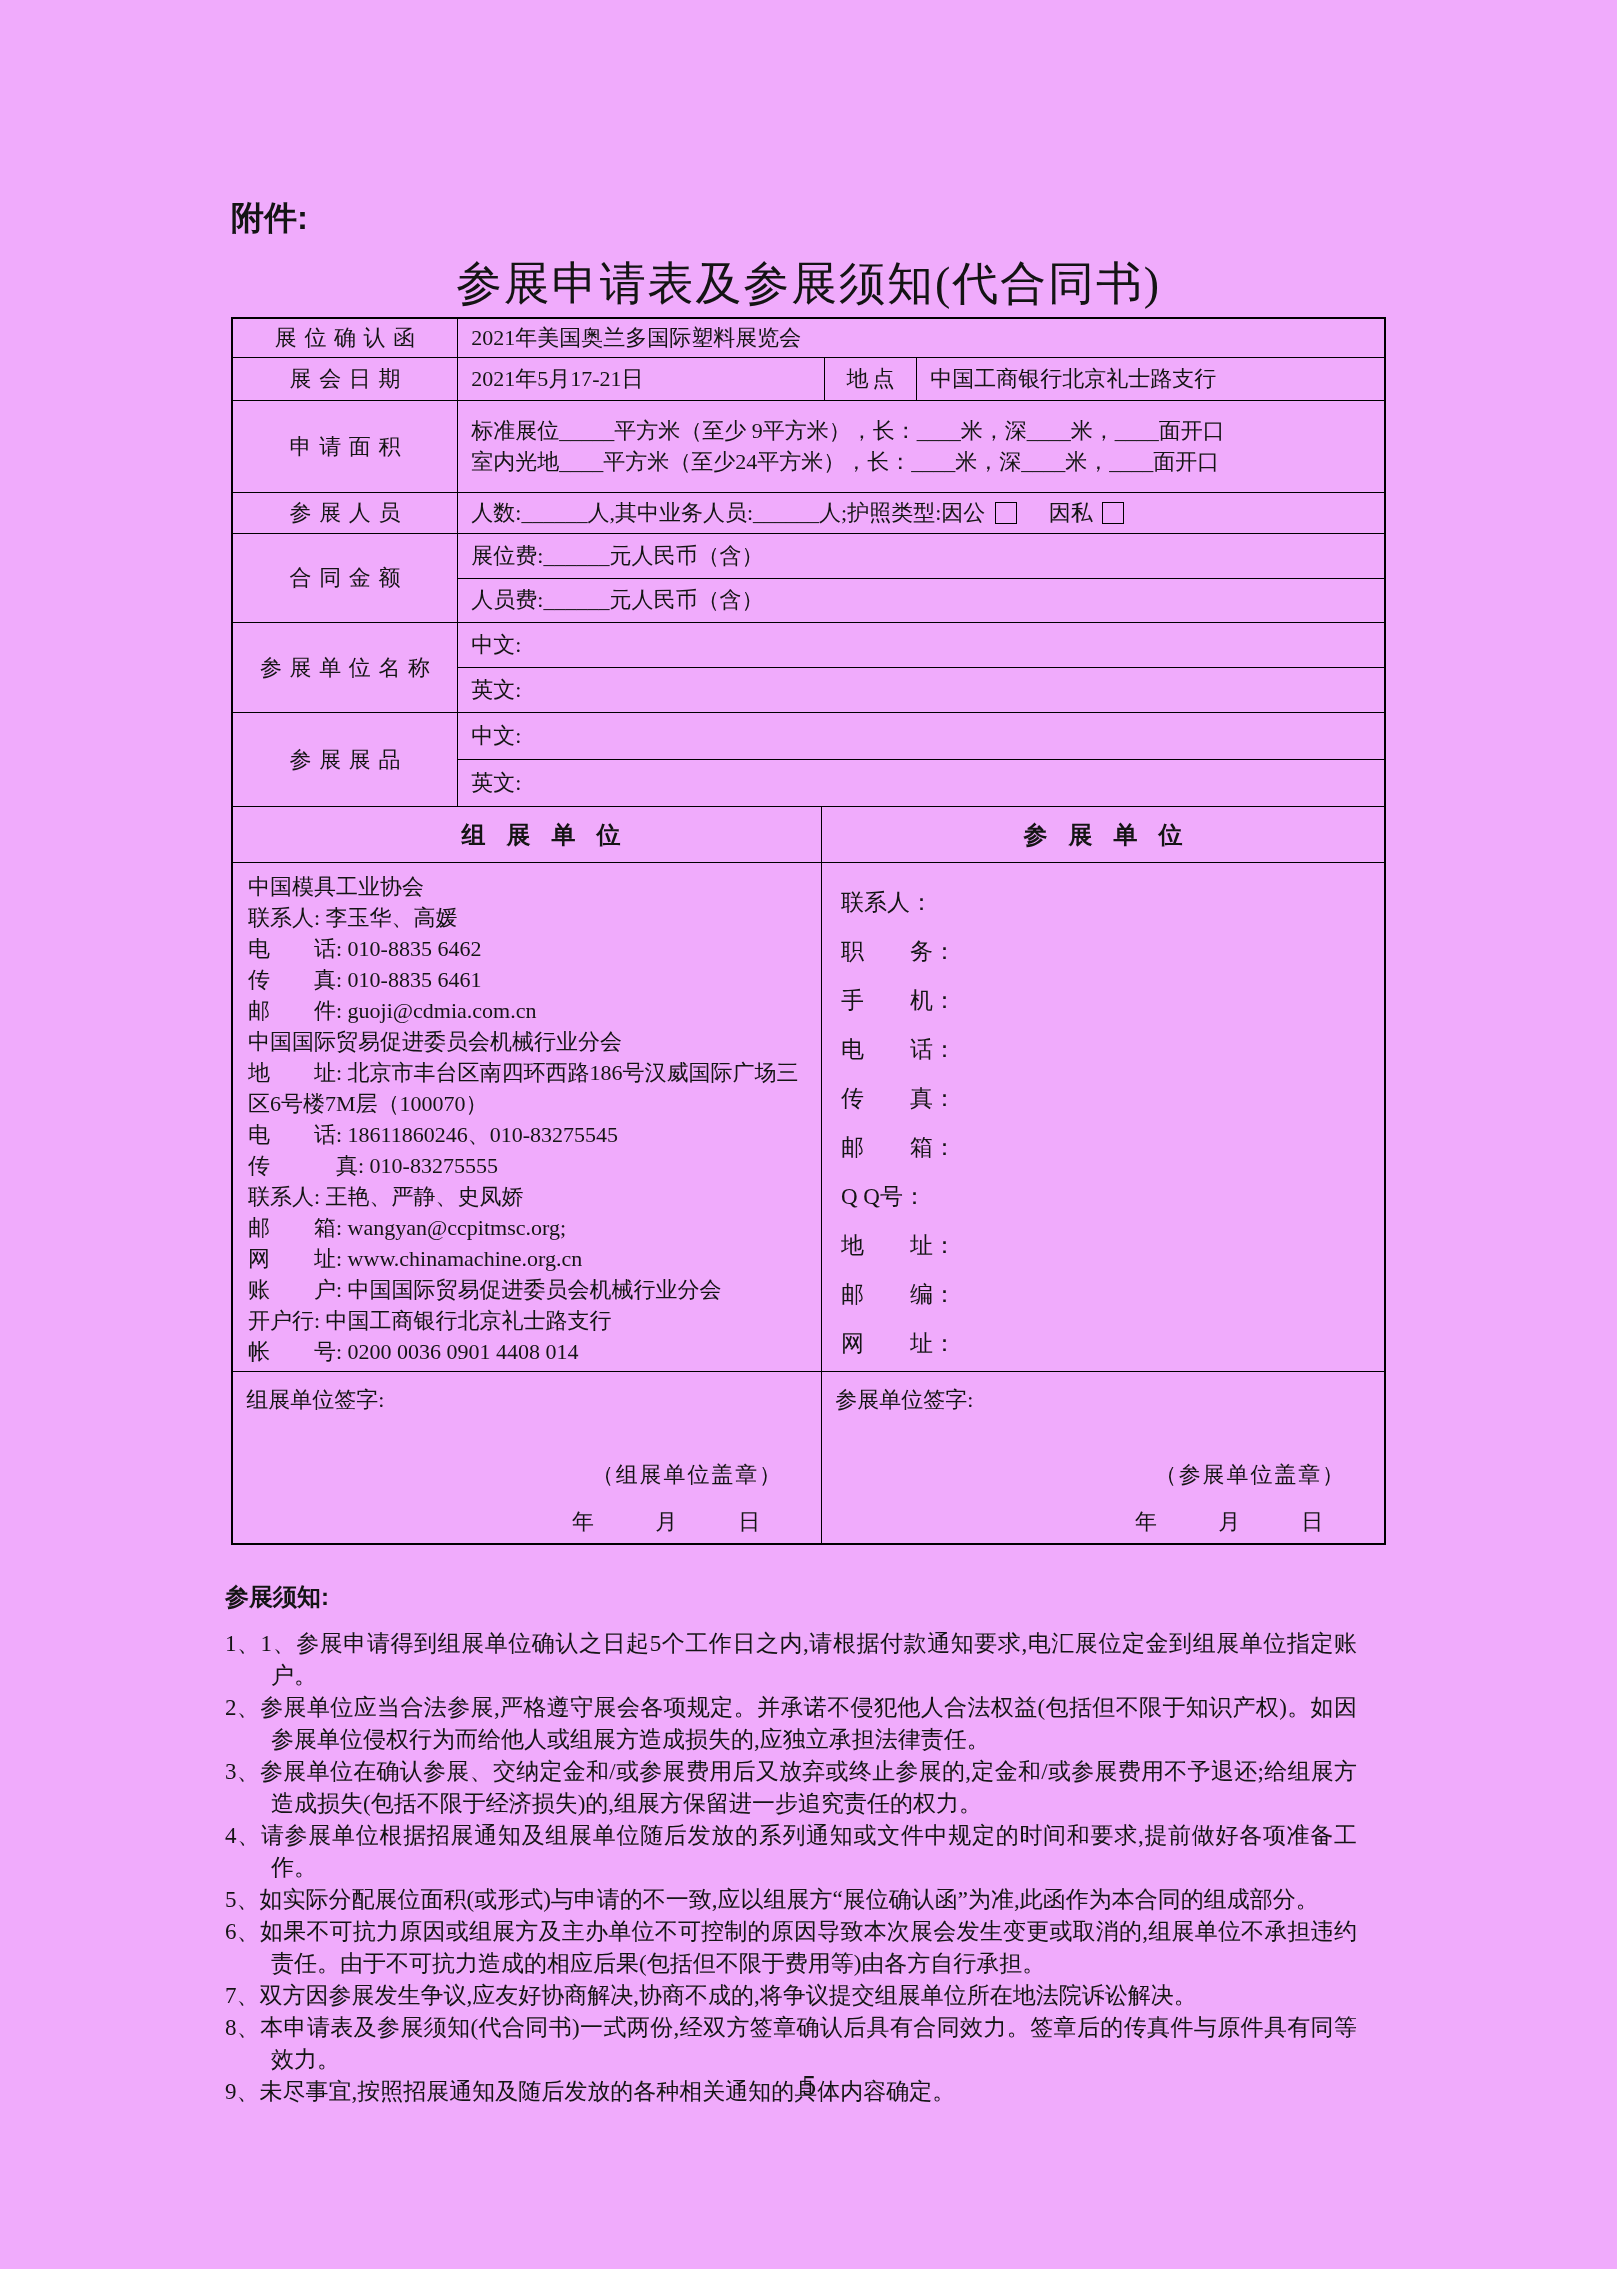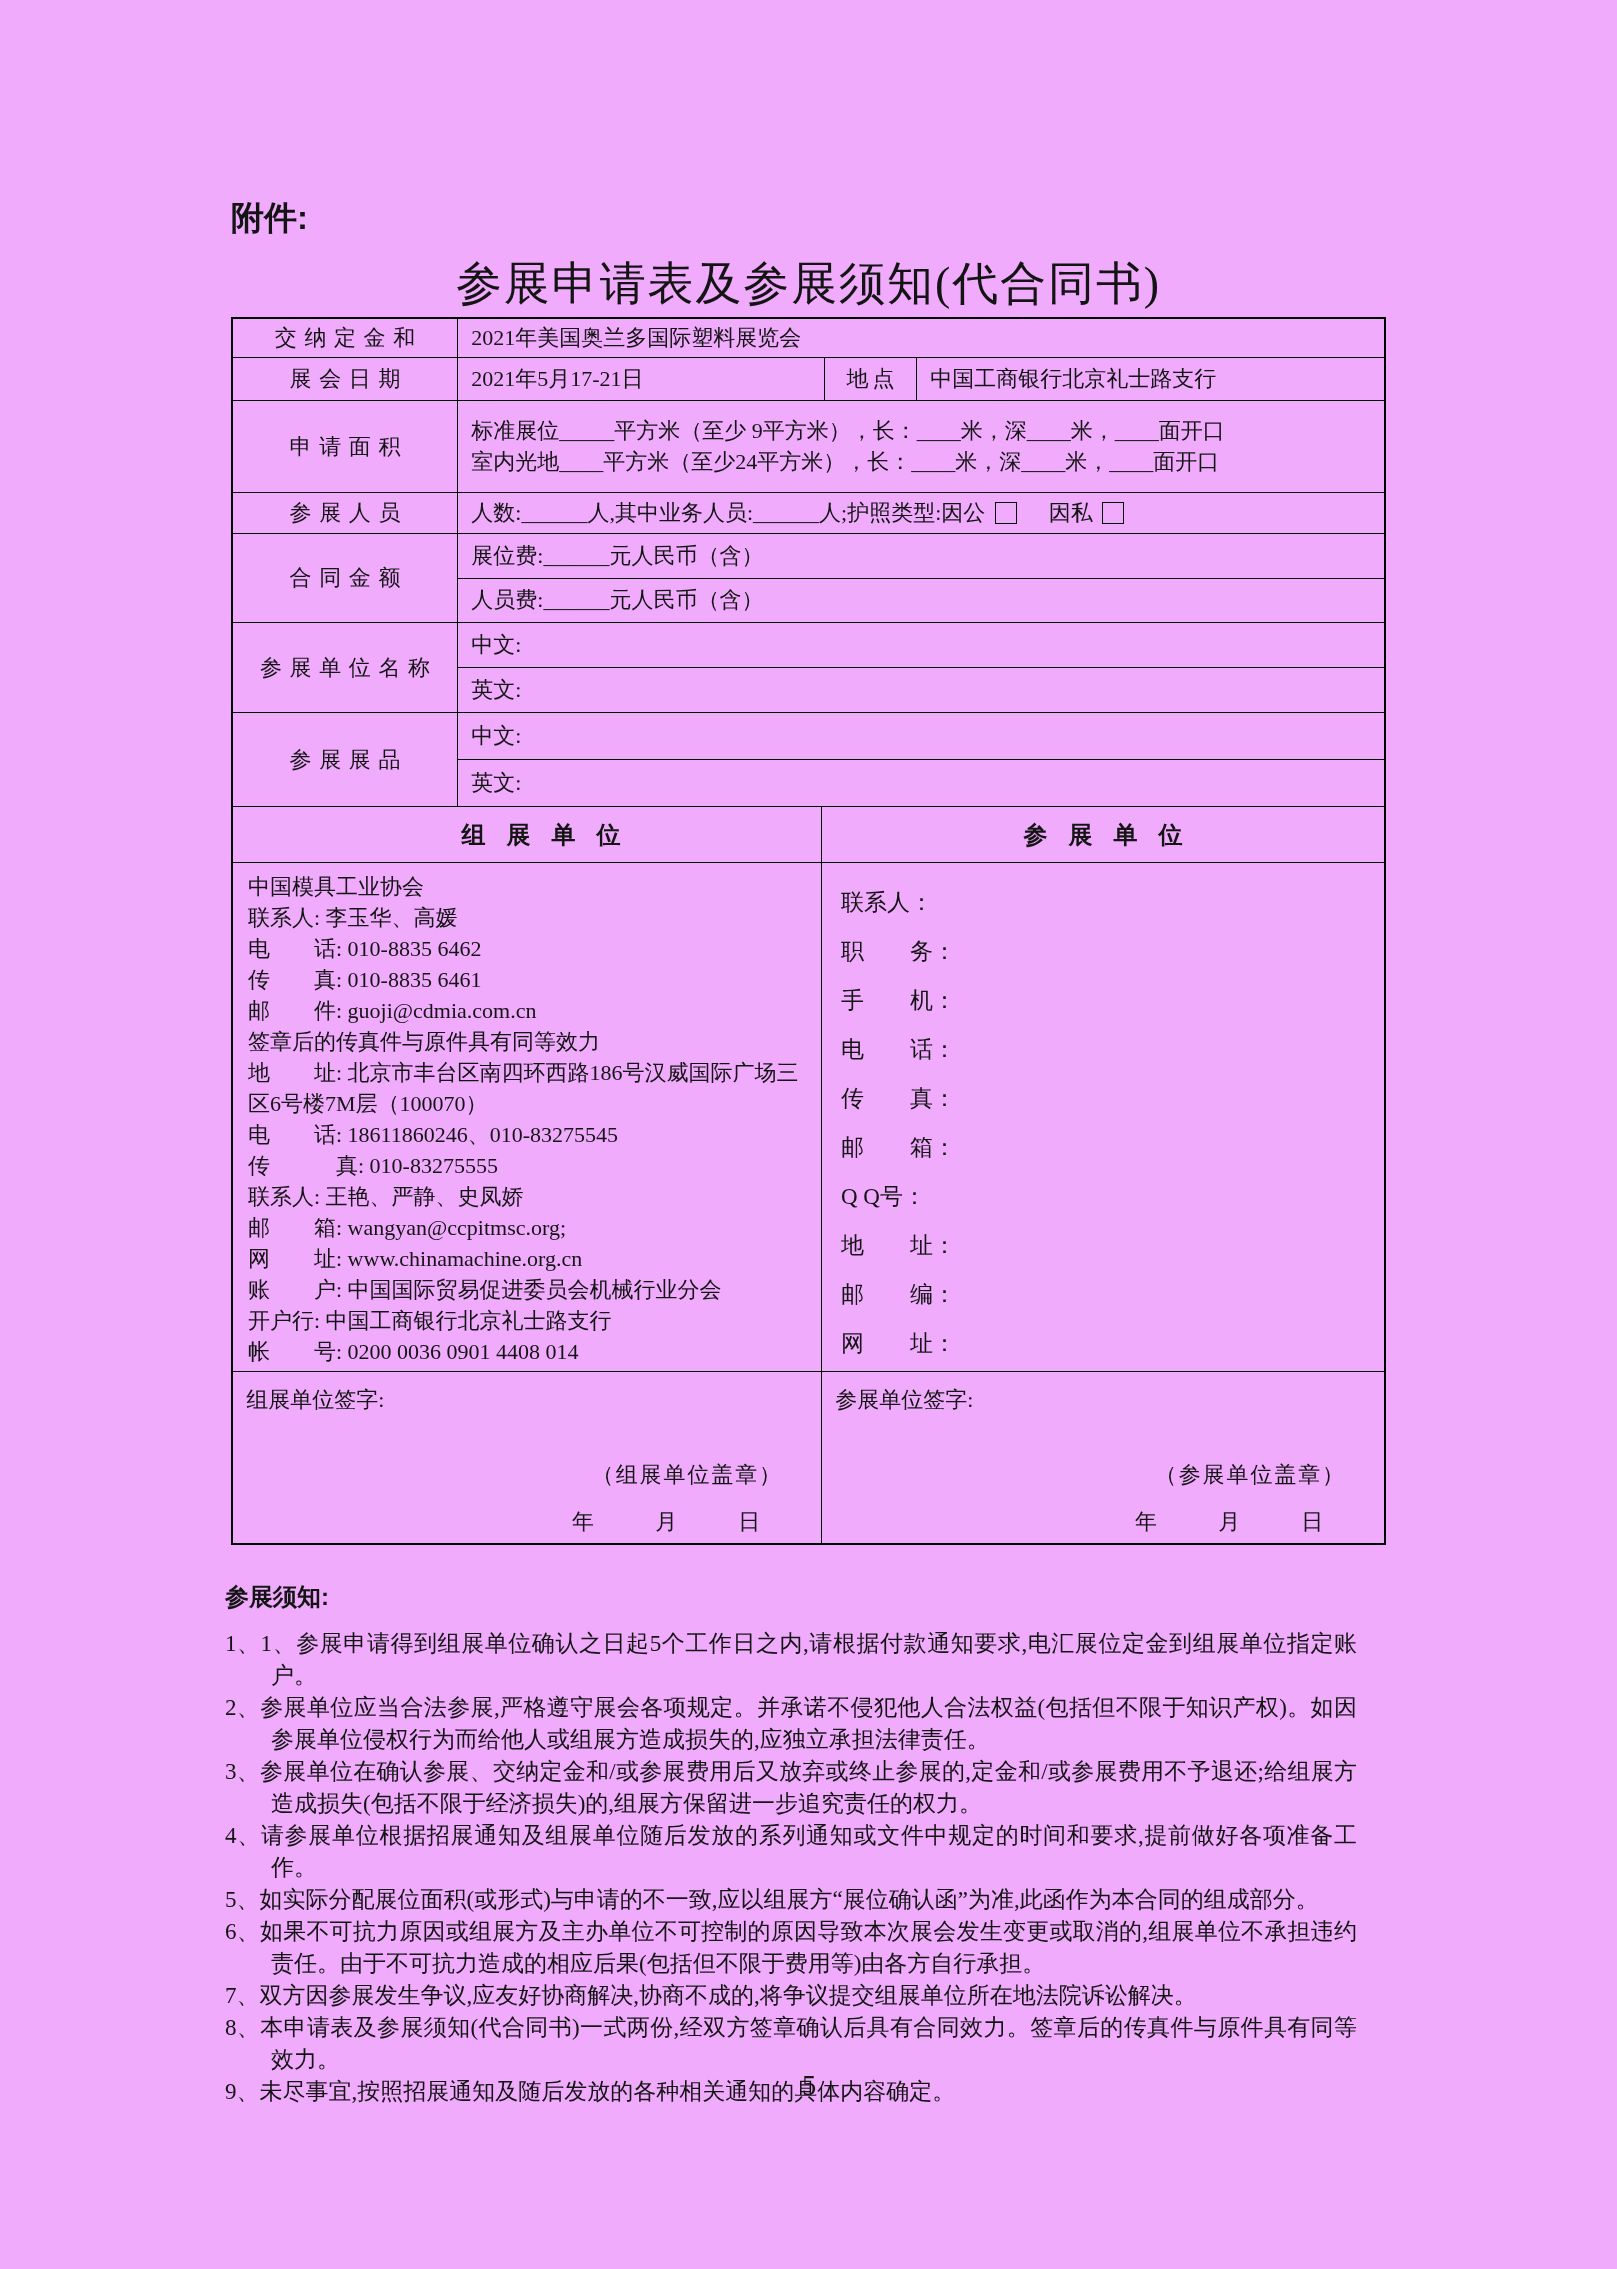--- a/index.html
+++ b/index.html
@@ -76,21 +76,21 @@
 <body>
 
 <div class="page">
 
   <div class="attachment">附件:</div>
   <div class="doc-title">参展申请表及参展须知(代合同书)</div>
 
   <div class="form-table">
 
     <div class="tr h40">
-      <div class="td label-cell">交纳定金和</div>
+      <div class="td label-cell">展位确认函</div>
       <div class="td value-cell">2021年美国奥兰多国际塑料展览会</div>
     </div>
 
     <div class="tr h44">
       <div class="td label-cell">展会日期</div>
       <div class="td date-cell">2021年5月17-21日</div>
       <div class="td loc-label">地点</div>
       <div class="td value-cell">中国工商银行北京礼士路支行</div>
     </div>
 
@@ -141,21 +141,21 @@
       <div class="td sec-header" style="flex:1">参展单位</div>
     </div>
 
     <div class="tr h534">
       <div class="td org-col org-info">
           <div class="org-line">中国模具工业协会</div>
           <div class="org-line">联系人: 李玉华、高媛</div>
           <div class="org-line">电　　话: 010-8835 6462</div>
           <div class="org-line">传　　真: 010-8835 6461</div>
           <div class="org-line">邮　　件: guoji@cdmia.com.cn</div>
-          <div class="org-line">签章后的传真件与原件具有同等效力</div>
+          <div class="org-line">中国国际贸易促进委员会机械行业分会</div>
           <div class="org-line">地　　址: 北京市丰台区南四环西路186号汉威国际广场三区6号楼7M层（100070）</div>
           <div class="org-line">电　　话: 18611860246、010-83275545</div>
           <div class="org-line">传　　　真: 010-83275555</div>
           <div class="org-line">联系人: 王艳、严静、史凤娇</div>
           <div class="org-line">邮　　箱: wangyan@ccpitmsc.org;</div>
           <div class="org-line">网　　址: www.chinamachine.org.cn</div>
           <div class="org-line">账　　户: 中国国际贸易促进委员会机械行业分会</div>
           <div class="org-line">开户行: 中国工商银行北京礼士路支行</div>
           <div class="org-line">帐　　号: 0200 0036 0901 4408 014</div>
         </div>

